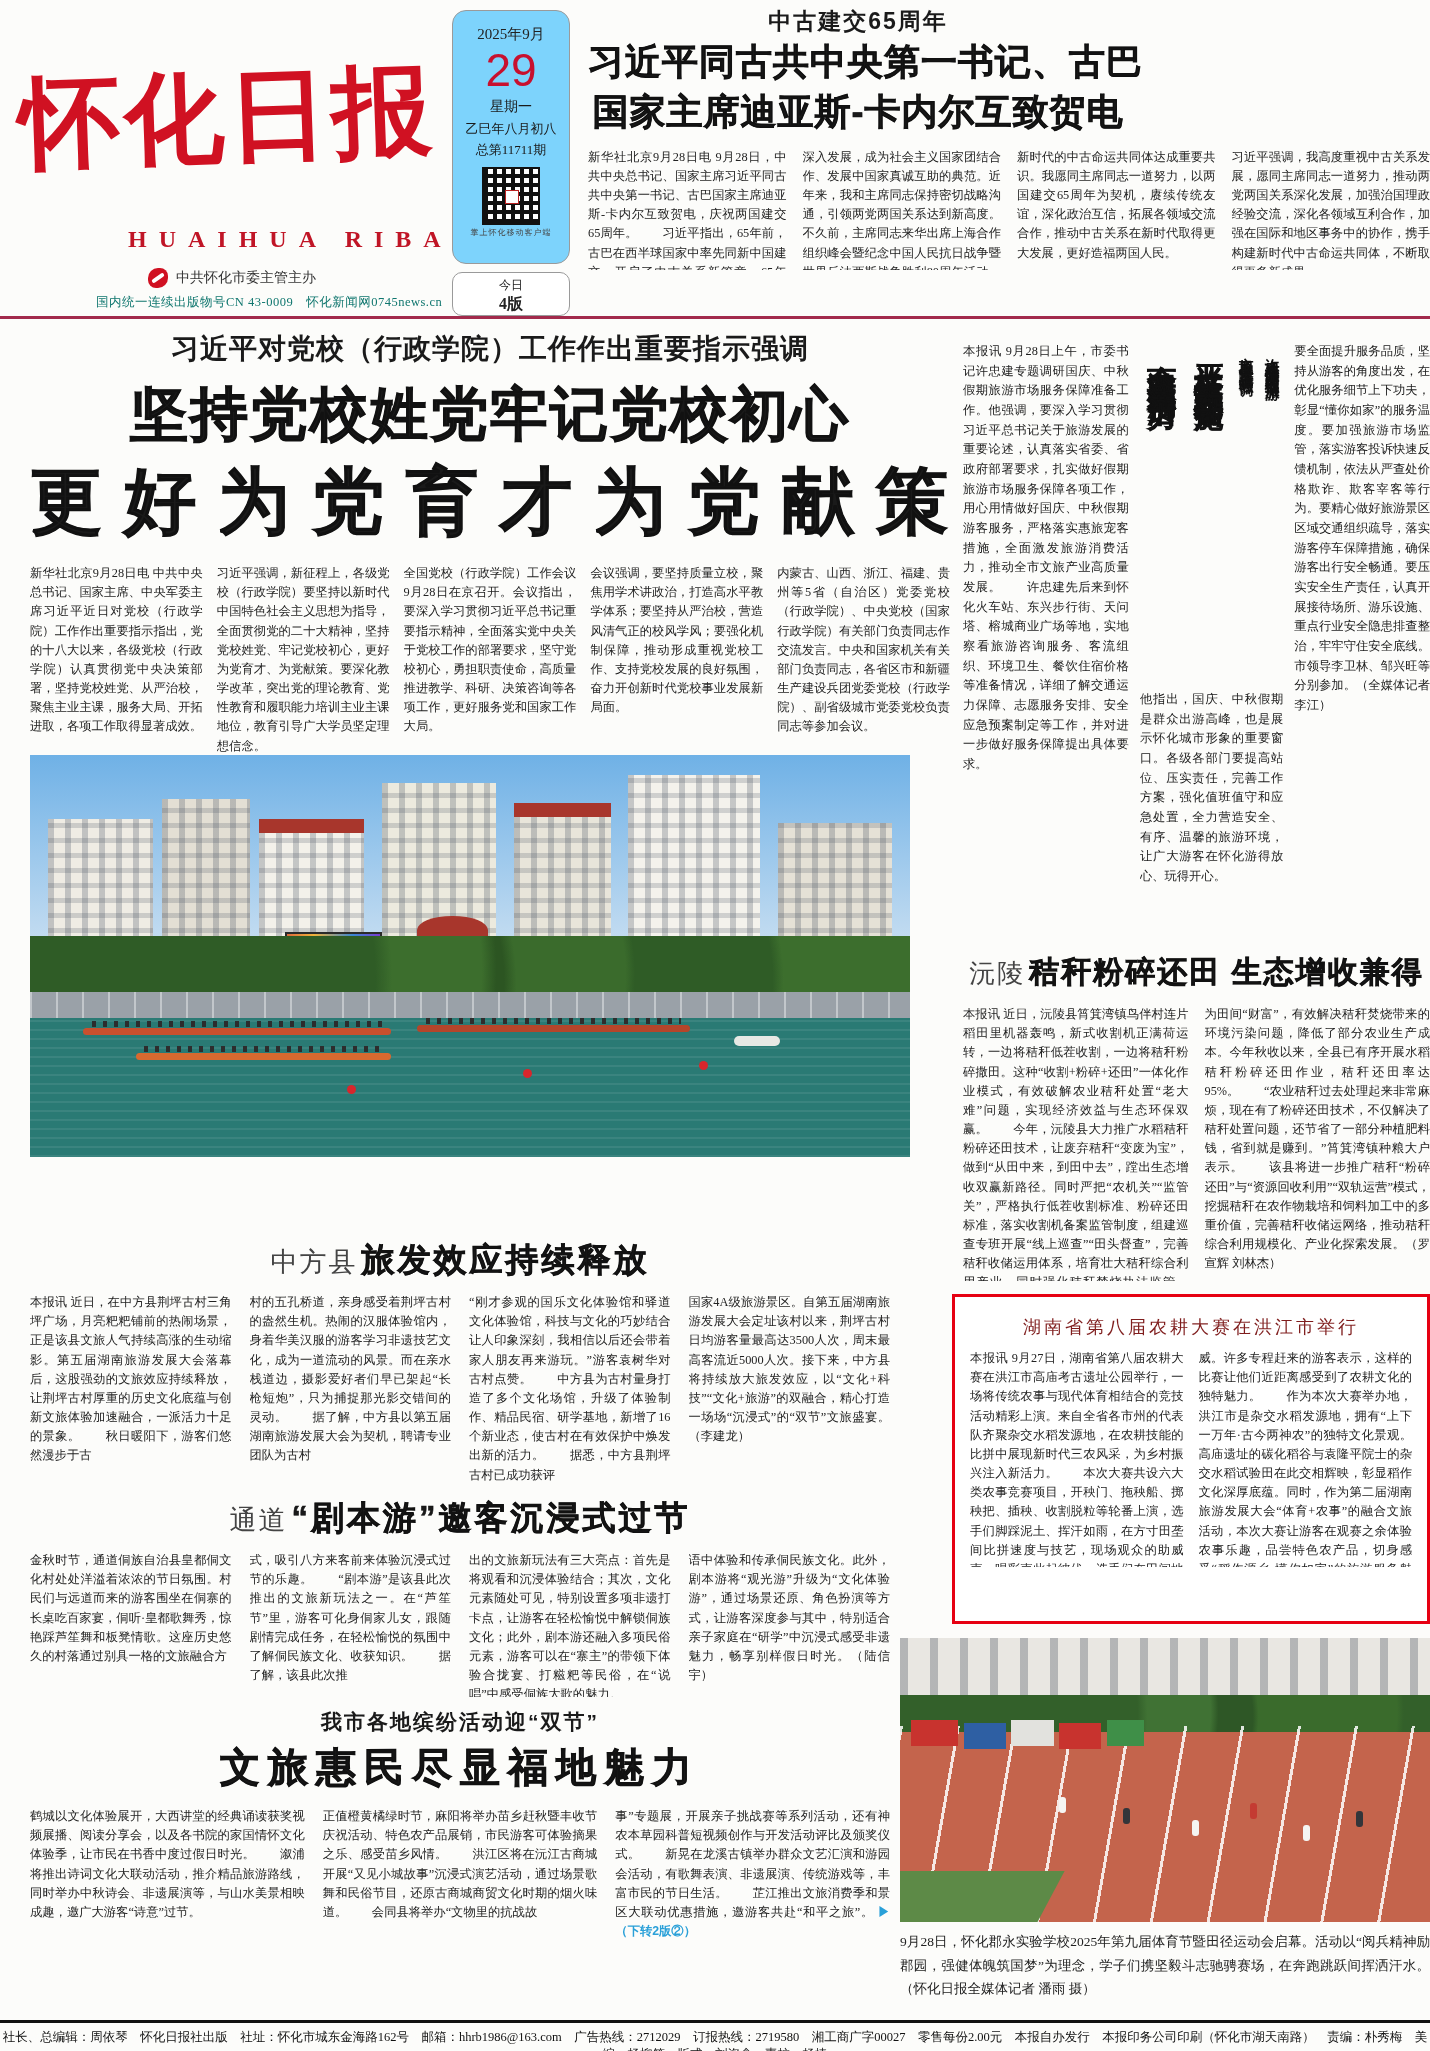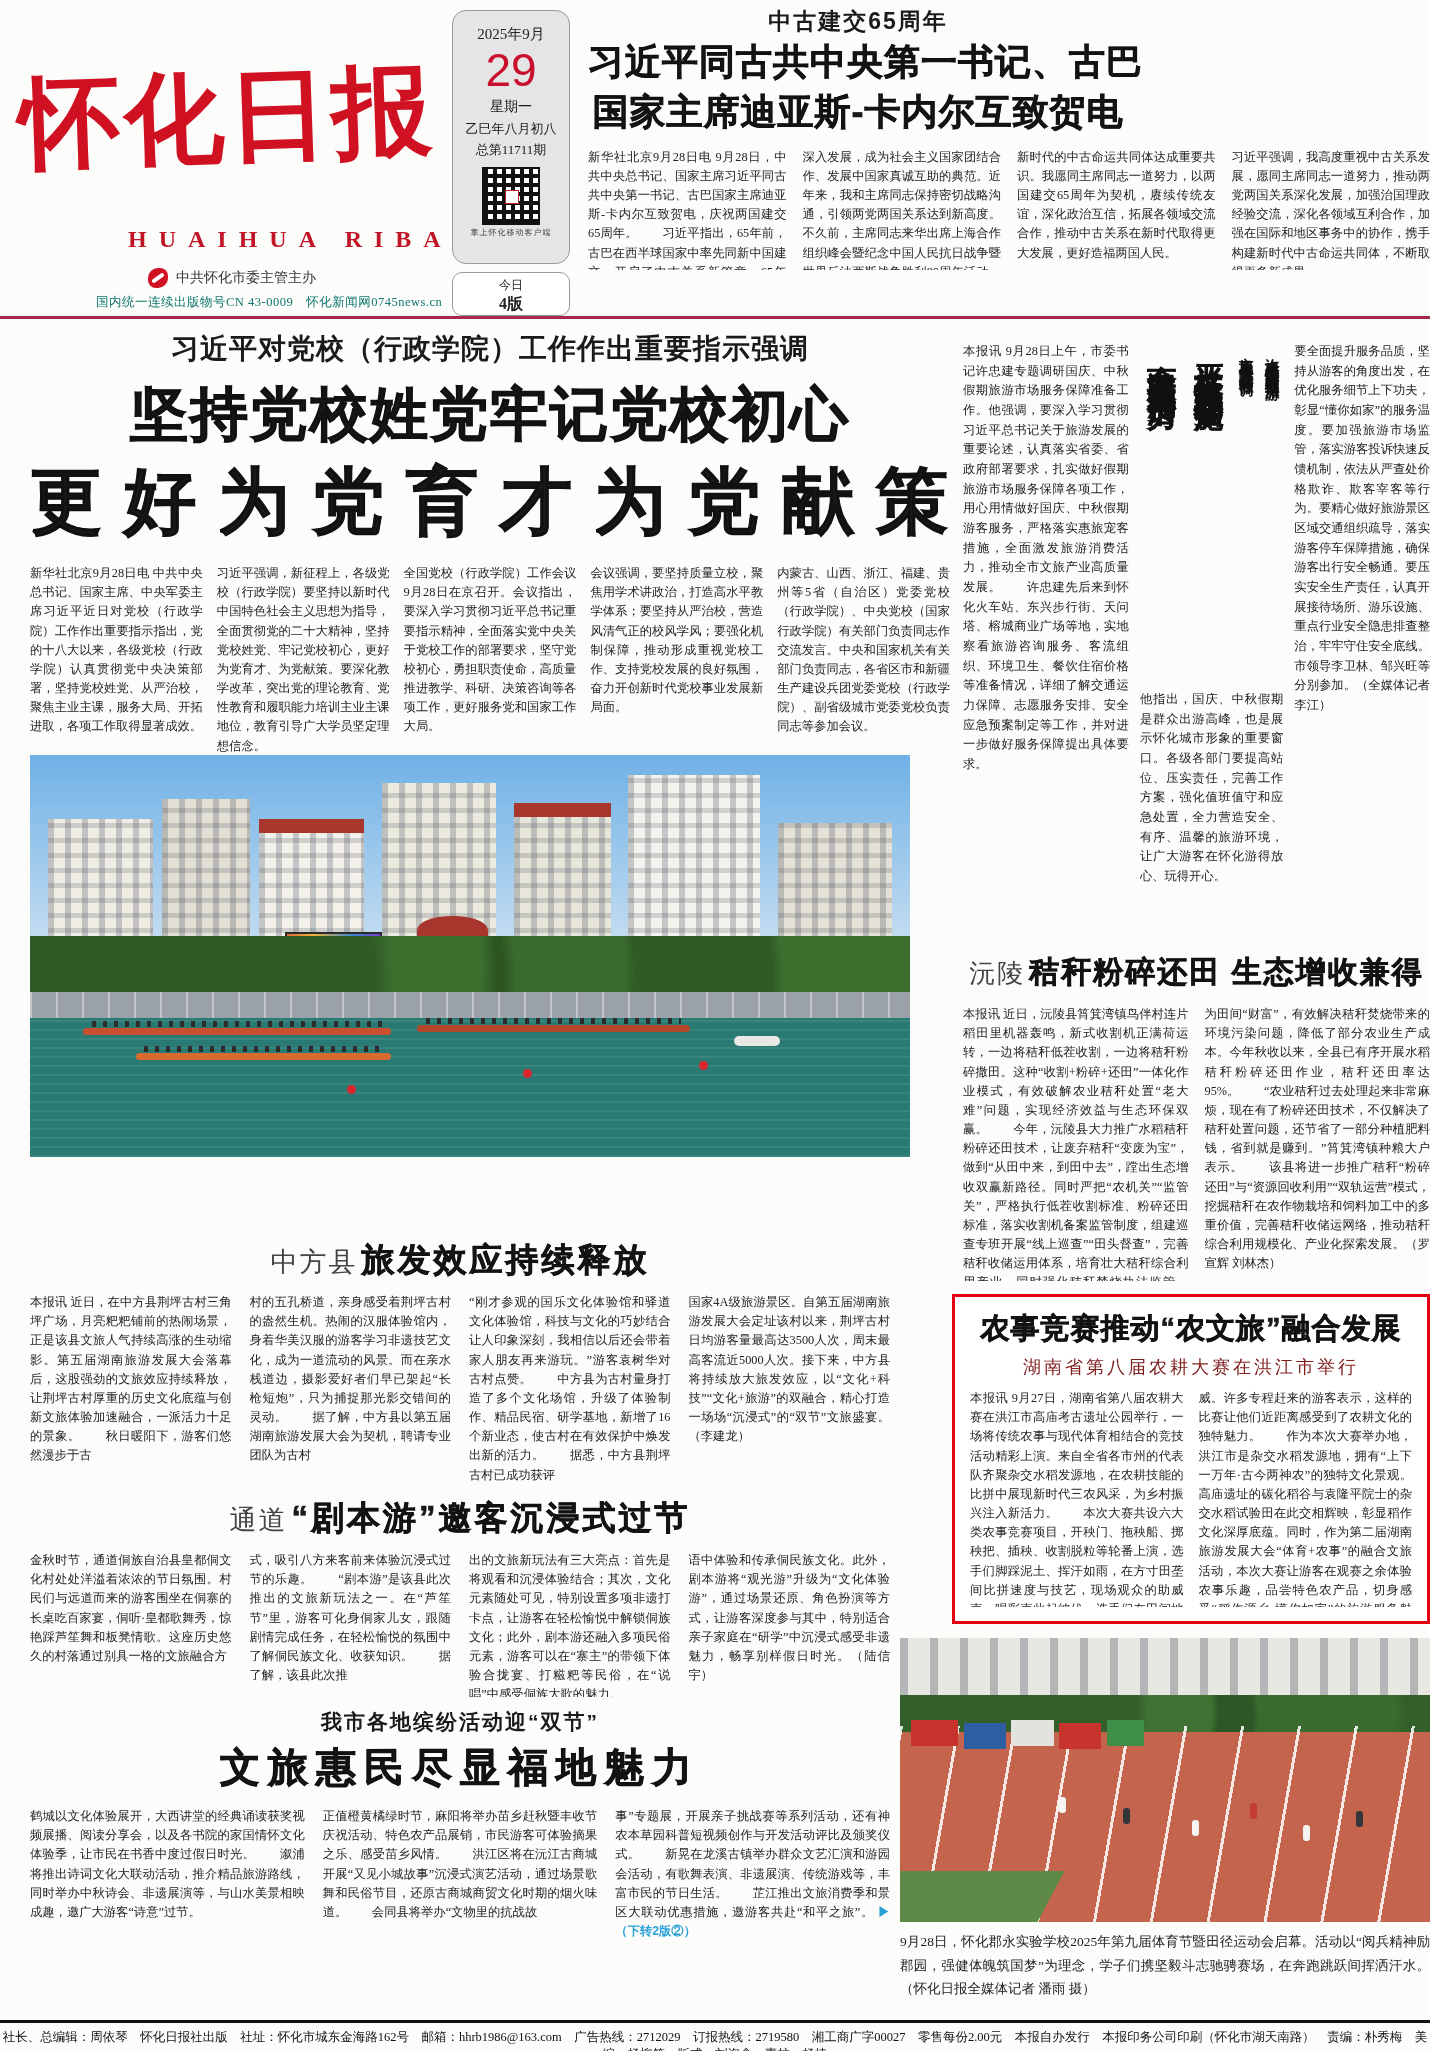--- a/index.html
+++ b/index.html
@@ -15,21 +15,21 @@
   .masthead-pinyin { position:absolute; left:128px; top:226px; font-size:24px; font-weight:bold;
       color:#c01526; letter-spacing:12px; font-family:"Liberation Serif", serif; }
   .org-line { position:absolute; left:148px; top:268px; display:flex; align-items:center; gap:8px;
       font-size:14px; color:#333; }
   .org-logo { width:20px; height:20px; border-radius:50% 40% 50% 40%; background:#d01122; position:relative; }
   .org-logo::after { content:""; position:absolute; left:3px; top:8px; width:14px; height:4px;
       background:#fff; transform:rotate(-35deg); border-radius:2px; }
   .pub-line { position:absolute; left:96px; top:294px; font-size:12.5px; color:#0f766e; letter-spacing:.5px; }
 
   .date-box { position:absolute; left:452px; top:10px; width:118px; height:254px;
-      border:1.5px solid #9a9a9a; border-radius:14px; background:#e5e5e5; text-align:center; padding-top:14px; }
+      border:1.5px solid #9a9a9a; border-radius:14px; background:#7dd3fc; text-align:center; padding-top:14px; }
   .date-month { font-size:15px; color:#222; }
   .date-day { font-size:46px; line-height:52px; color:#c8102e; font-family:"Liberation Sans",sans-serif; }
   .date-week { font-size:14px; margin-top:2px; }
   .date-lunar { font-size:13px; margin-top:4px; }
   .date-issue { font-size:13px; margin-top:3px; }
   .qr { width:58px; height:58px; margin:8px auto 2px; position:relative; border:2px solid #111;
       background-image:
         repeating-linear-gradient(0deg,#111 0 4px, transparent 4px 9px),
         repeating-linear-gradient(90deg,#111 0 4px, #fff 4px 9px); }
   .qr-center { position:absolute; left:21px; top:21px; width:14px; height:14px; background:#fff; border:1px solid #b22; }
@@ -264,21 +264,20 @@
     <div class="dp-boat" style="left:44%;top:67.2%;width:31%;background:#b5452a;"></div>
     <div class="dp-crew" style="left:13%;top:72.4%;width:27%;"></div>
     <div class="dp-boat" style="left:12%;top:74.2%;width:29%;background:#d8692f;"></div>
     <div class="dp-refboat" style="left:80%;top:70%;"></div>
     <div class="dp-buoy" style="left:56%;top:78%;"></div>
     <div class="dp-buoy" style="left:76%;top:76%;"></div>
     <div class="dp-buoy" style="left:36%;top:82%;"></div>
   </div>
 
   <div class="redbox">
-    <div class="rb-title">农事竞赛推动“农文旅”融合发展</div>
     <div class="rb-sub">湖南省第八届农耕大赛在洪江市举行</div>
     <div class="rb-body">
       <div class="col">本报讯 9月27日，湖南省第八届农耕大赛在洪江市高庙考古遗址公园举行，一场将传统农事与现代体育相结合的竞技活动精彩上演。来自全省各市州的代表队齐聚杂交水稻发源地，在农耕技能的比拼中展现新时代三农风采，为乡村振兴注入新活力。　　本次大赛共设六大类农事竞赛项目，开秧门、拖秧船、掷秧把、插秧、收割脱粒等轮番上演，选手们脚踩泥土、挥汗如雨，在方寸田垄间比拼速度与技艺，现场观众的助威声、喝彩声此起彼伏，选手们在田间地头大显身手、尽展雄</div>
       <div class="col">威。许多专程赶来的游客表示，这样的比赛让他们近距离感受到了农耕文化的独特魅力。　　作为本次大赛举办地，洪江市是杂交水稻发源地，拥有“上下一万年·古今两神农”的独特文化景观。高庙遗址的碳化稻谷与袁隆平院士的杂交水稻试验田在此交相辉映，彰显稻作文化深厚底蕴。同时，作为第二届湖南旅游发展大会“体育+农事”的融合文旅活动，本次大赛让游客在观赛之余体验农事乐趣，品尝特色农产品，切身感受“稻作源乡·懂你如家”的旅游服务魅力。（全媒体记者 罗艺瑶 通讯员 郑春艳 杨就胜）</div>
     </div>
   </div>
 
   <div class="art-block" style="top:1238px;">
     <div class="ab-head">
       <span class="ab-kicker">中方县</span>

